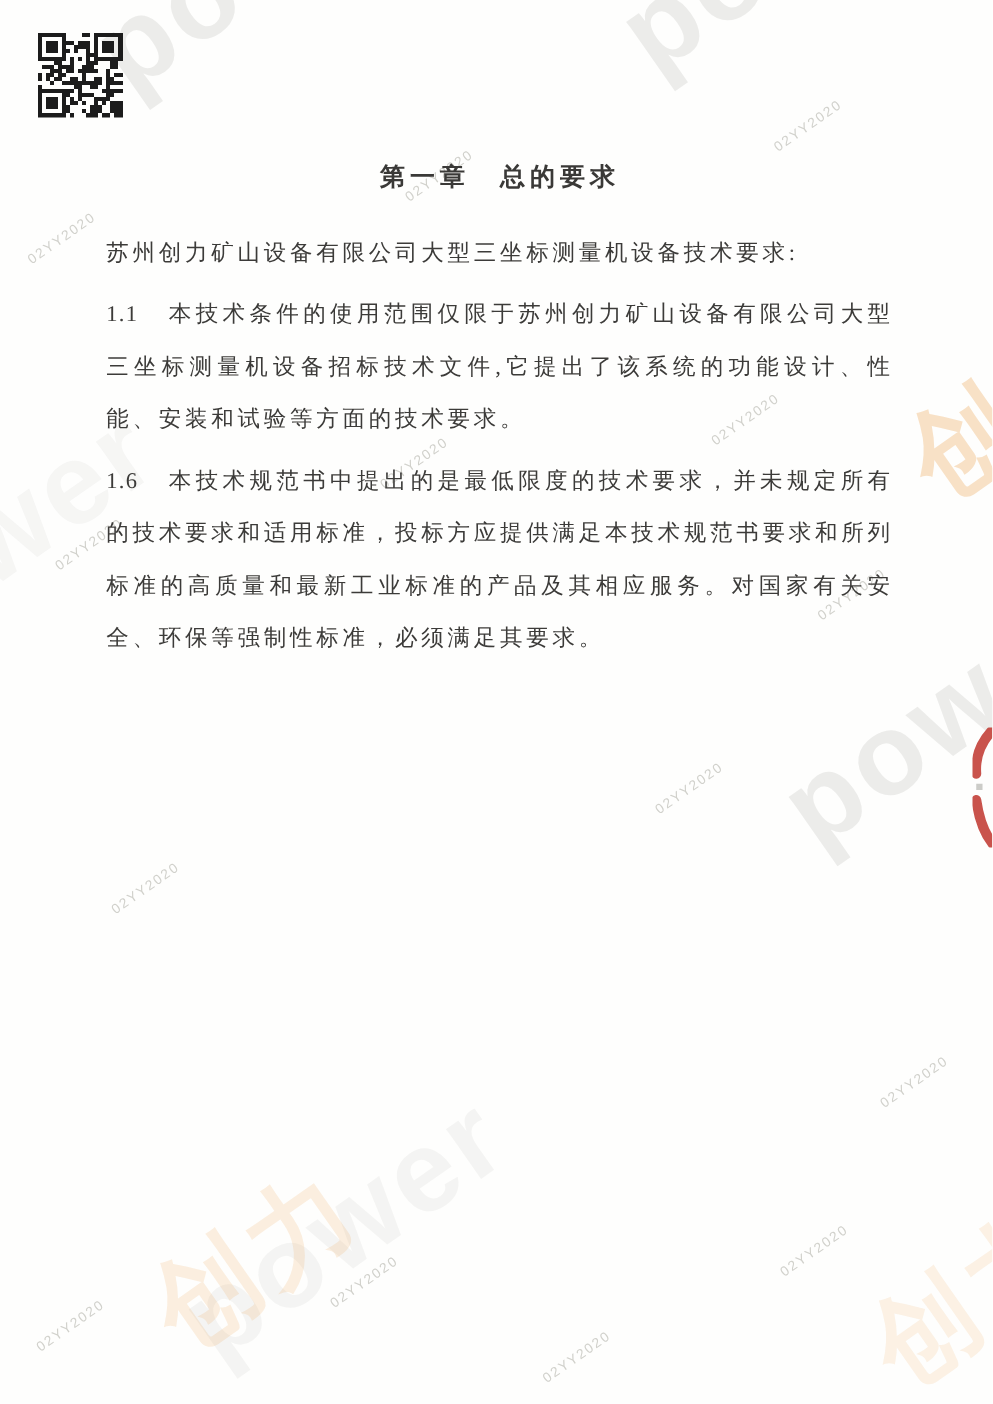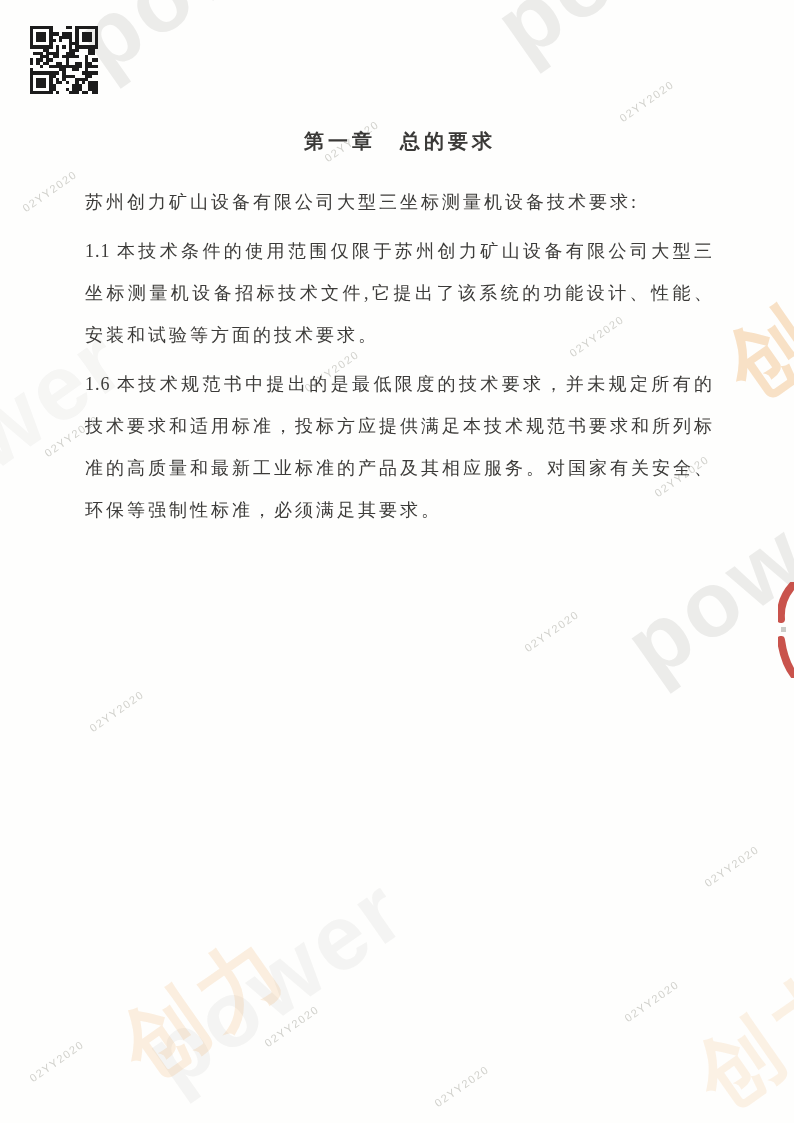--- a/index.html
+++ b/index.html
@@ -48,21 +48,21 @@
     font-size:18px;
     line-height:42px;
     letter-spacing:3px;
     text-align:justify;
     text-justify:inter-character;
   }
   p.clause{margin-top:7px;}
   .clause-num{
     font-family:"Liberation Serif","DejaVu Serif",serif;
     letter-spacing:1px;
-    margin-right:6px;
+    margin-right:24px;
   }
 </style>
 </head>
 <body>
 
 <div class="page">
 
   <div class="wm-layer">
     <span class="wm wm-big" style="left:60px;top:-85px;">power</span>
     <span class="wm wm-big" style="left:480px;top:-100px;">power</span>

